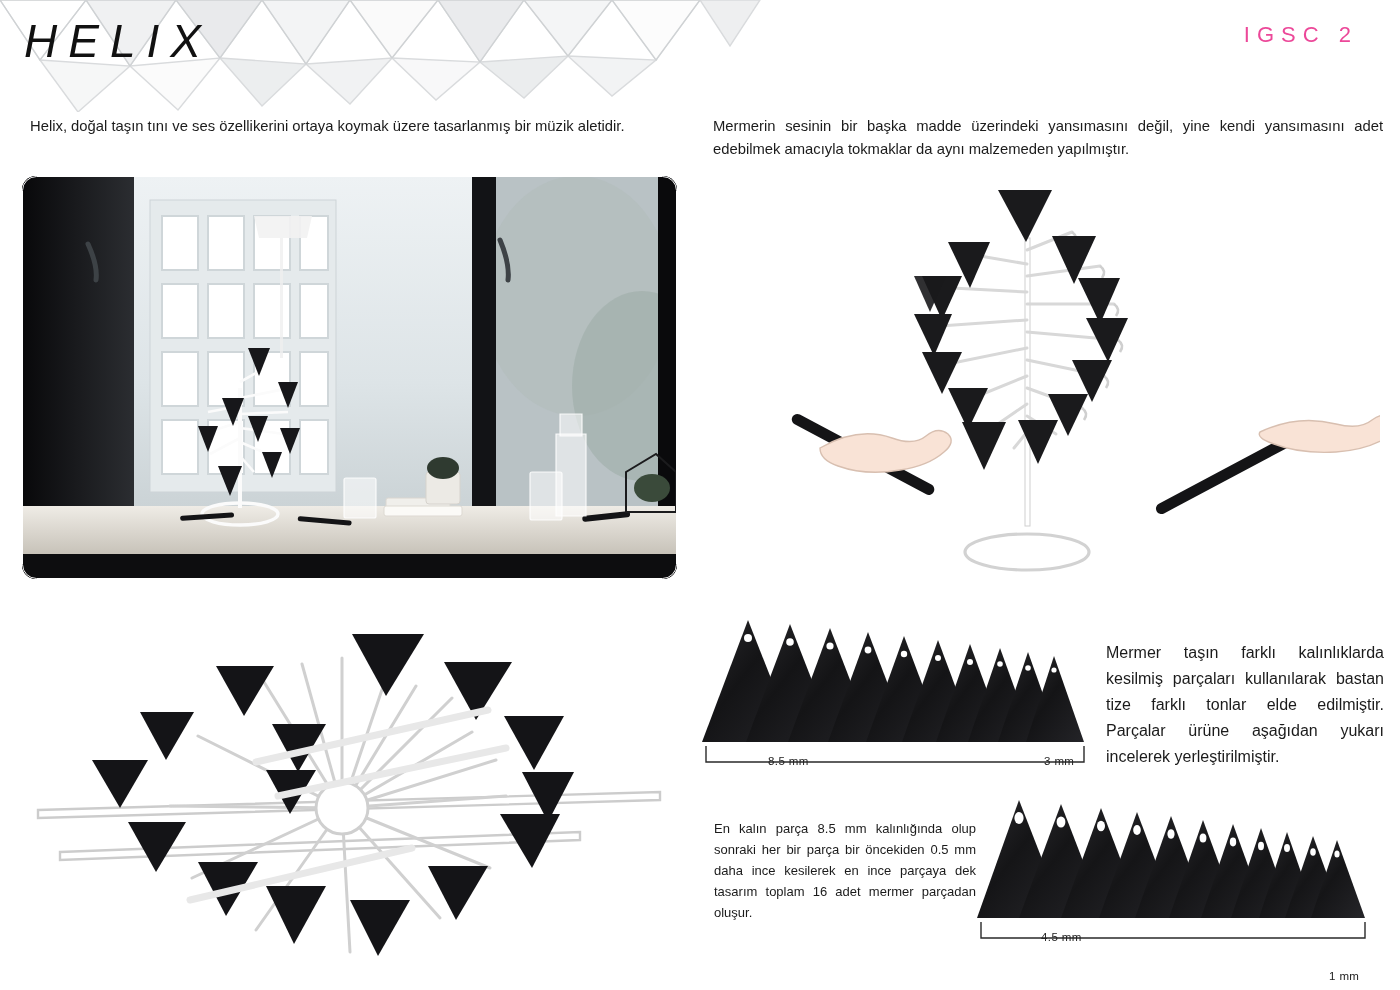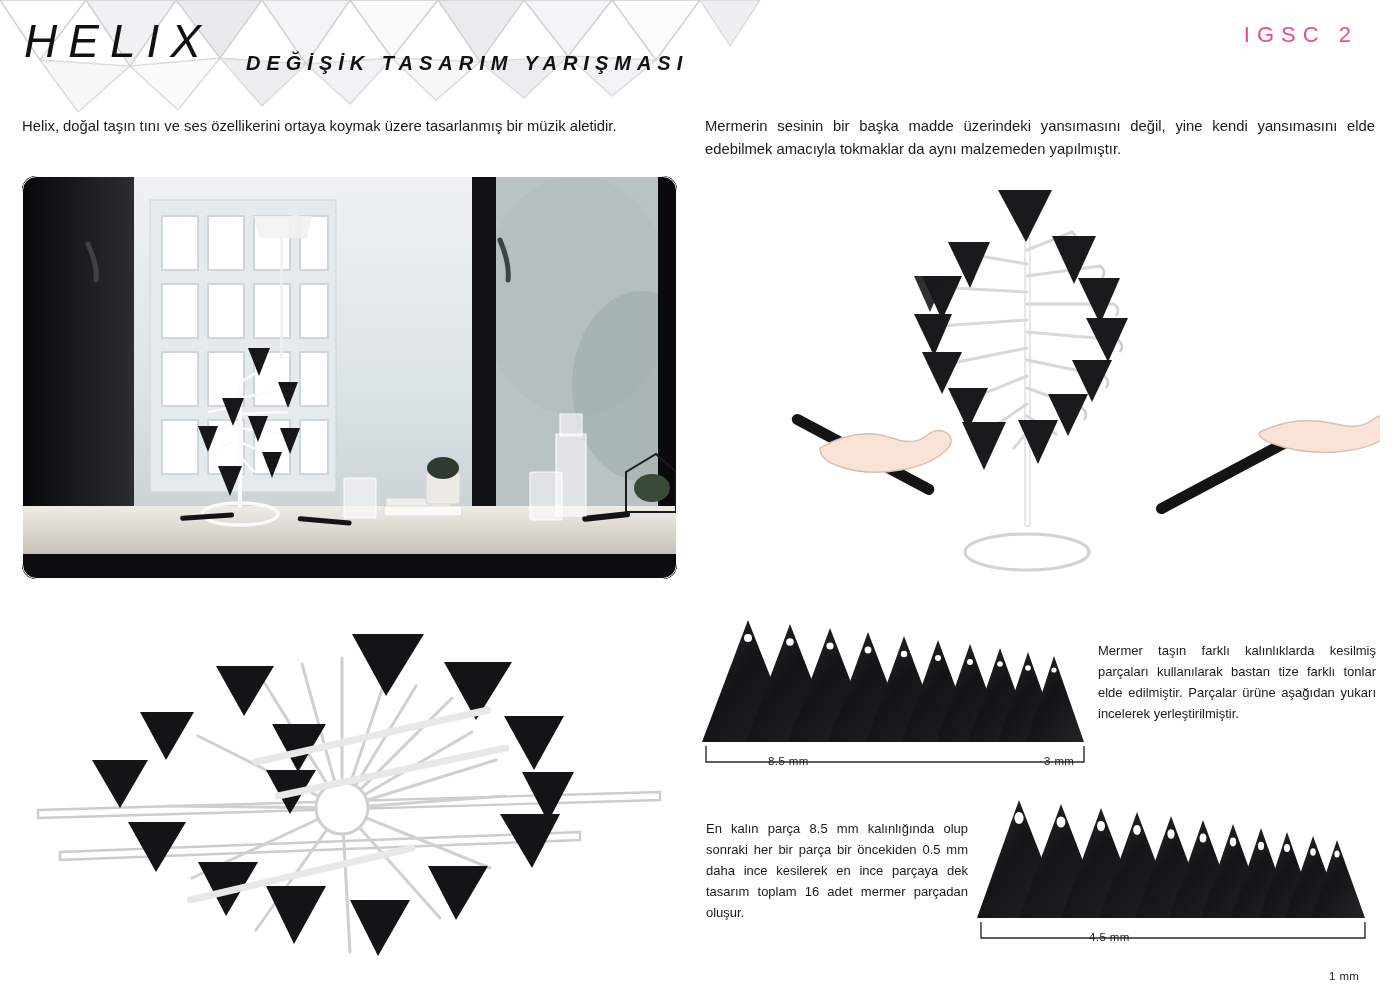--- a/index.html
+++ b/index.html
@@ -57,33 +57,34 @@
     font-weight: 400;
   }
 
   
   .p-text {
     position: absolute;
     font-size: 14.8px;
     line-height: 1.55;
     text-align: justify;
     color: #1b1b1b;
+    margin-left: 8px;
   }
   .intro-left {
     left: 22px; top: 115px;
     width: 655px;
   }
   .intro-right {
     left: 705px; top: 115px;
     width: 670px;
   }
   .marble-note {
     left: 1098px; top: 640px;
     width: 278px;
-    font-size: 13px;
+    font-size: 16px;
     line-height: 1.62;
   }
   .thickness-note {
     left: 706px; top: 818px;
     width: 262px;
     font-size: 13px;
     line-height: 1.62;
   }
 
   
@@ -163,26 +164,25 @@
         <polygon points="262,0 350,0 306,64"></polygon>
         <polygon points="350,0 438,0 392,58"></polygon>
         <polygon points="438,0 524,0 480,62"></polygon>
         <polygon points="524,0 612,0 568,56"></polygon>
         <polygon points="612,0 700,0 656,60"></polygon>
       </g>
     </svg>
   </div>
 
   <div class="title-helix">HELIX</div>
-  <div class="title-sub">DEĞİŞİK TASARIM YARIŞMASI</div>
   <div class="page-code">IGSC 2</div>
 </div>
 
 <div class="p-text intro-left">Helix, doğal taşın tını ve ses özellikerini ortaya koymak üzere tasarlanmış bir müzik aletidir.</div>
-<div class="p-text intro-right">Mermerin sesinin bir başka madde üzerindeki yansımasını değil, yine kendi yansımasını elde edebilmek amacıyla tokmaklar da aynı malzemeden yapılmıştır.</div>
+<div class="p-text intro-right">Mermerin sesinin bir başka madde üzerindeki yansımasını değil, yine kendi yansımasını adet edebilmek amacıyla tokmaklar da aynı malzemeden yapılmıştır.</div>
 
 <div class="photo">
   <svg width="655" height="403" viewBox="0 0 655 403">
     <defs>
       <linearGradient id="skyG" x1="0" y1="0" x2="0" y2="1">
         <stop offset="0%" stop-color="#eef2f4"></stop>
         <stop offset="60%" stop-color="#dde4e7"></stop>
         <stop offset="100%" stop-color="#c9d1d4"></stop>
       </linearGradient>
       <linearGradient id="tableG" x1="0" y1="0" x2="0" y2="1">
@@ -485,18 +485,18 @@
       <ellipse cx="196" cy="44" rx="3.6" ry="4.8"></ellipse>
         <ellipse cx="228" cy="48" rx="3.4" ry="4.6"></ellipse>
       <ellipse cx="258" cy="52" rx="3.2" ry="4.4"></ellipse>
         <ellipse cx="286" cy="56" rx="3" ry="4.2"></ellipse>
       <ellipse cx="312" cy="58" rx="3" ry="4"></ellipse>
         <ellipse cx="338" cy="62" rx="2.8" ry="3.8"></ellipse>
       <ellipse cx="362" cy="64" rx="2.6" ry="3.6"></ellipse>
     </g>
     <path d="M6,132 L6,148 L390,148 L390,132" fill="none" stroke="#2a2a2a" stroke-width="1.4"></path>
   </svg>
-  <div class="dim" style="left:30px; top:141px;margin-left:48px;">4.5 mm</div>
+  <div class="dim" style="left:30px; top:141px;">4.5 mm</div>
   <div class="dim" style="left:318px; top:141px;margin-top:39px;">1 mm</div>
 </div>
 
 <div class="p-text marble-note">Mermer taşın farklı kalınlıklarda kesilmiş parçaları kullanılarak bastan tize farklı tonlar elde edilmiştir. Parçalar ürüne aşağıdan yukarı incelerek yerleştirilmiştir.</div>
 <div class="p-text thickness-note">En kalın parça 8.5 mm kalınlığında olup sonraki her bir parça bir öncekiden 0.5 mm daha ince kesilerek en ince parçaya dek tasarım toplam 16 adet mermer parçadan oluşur.</div>
 
 </body></html>

